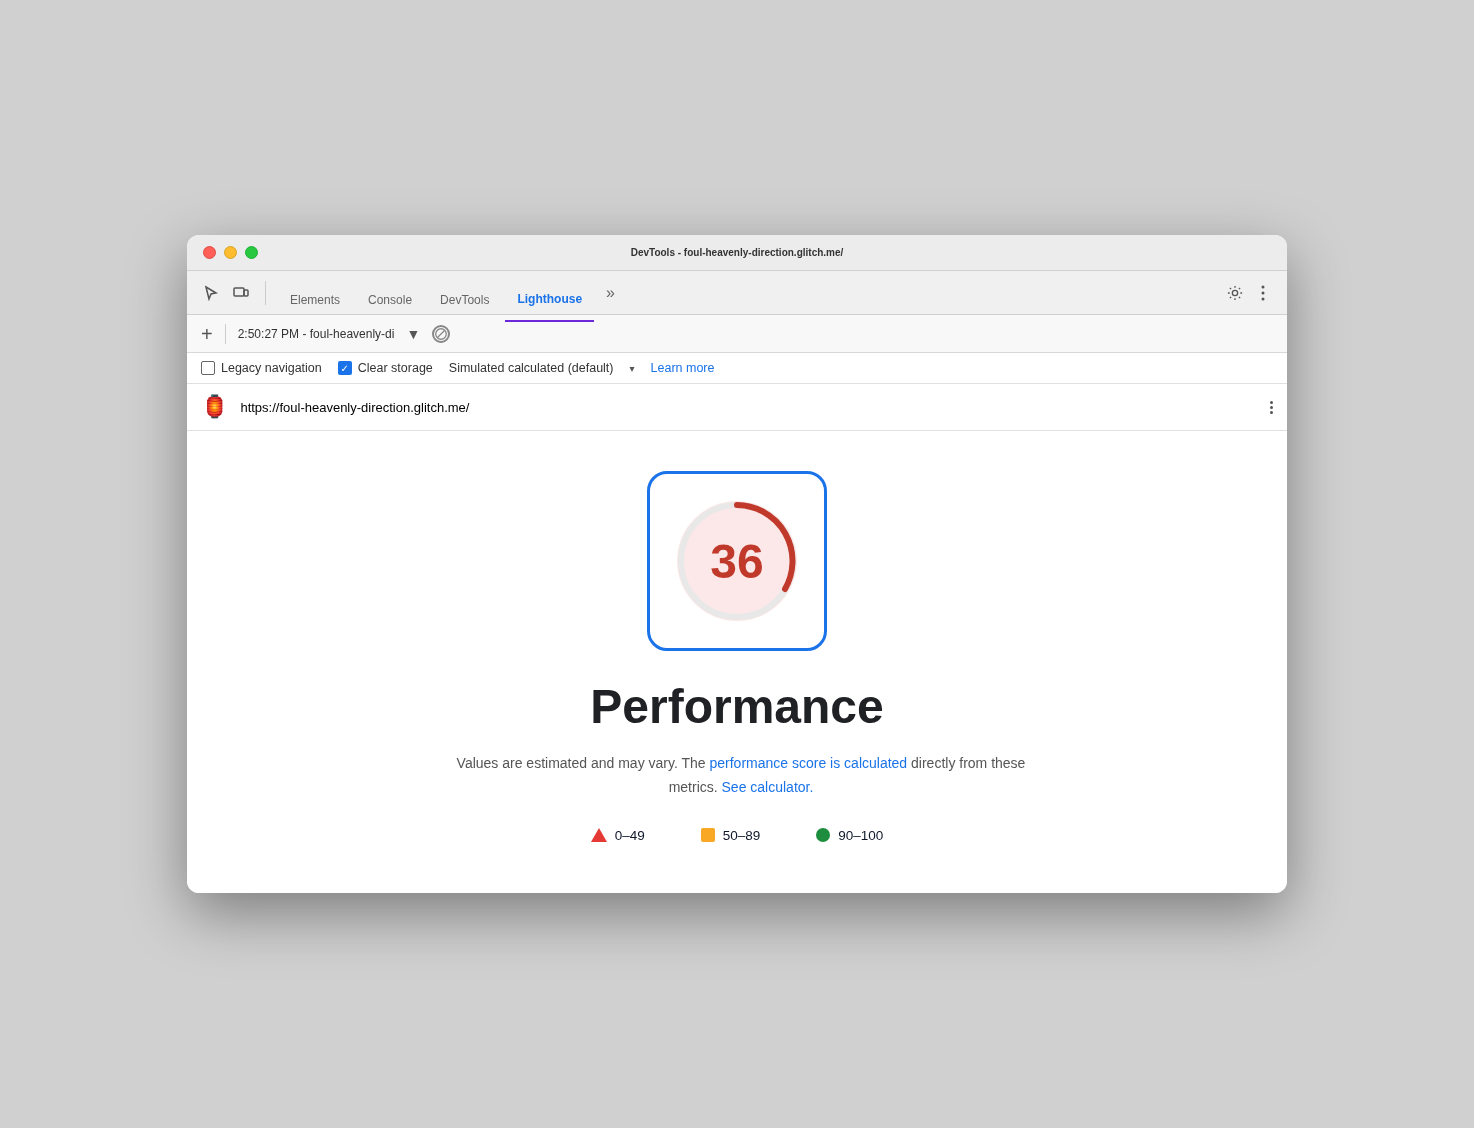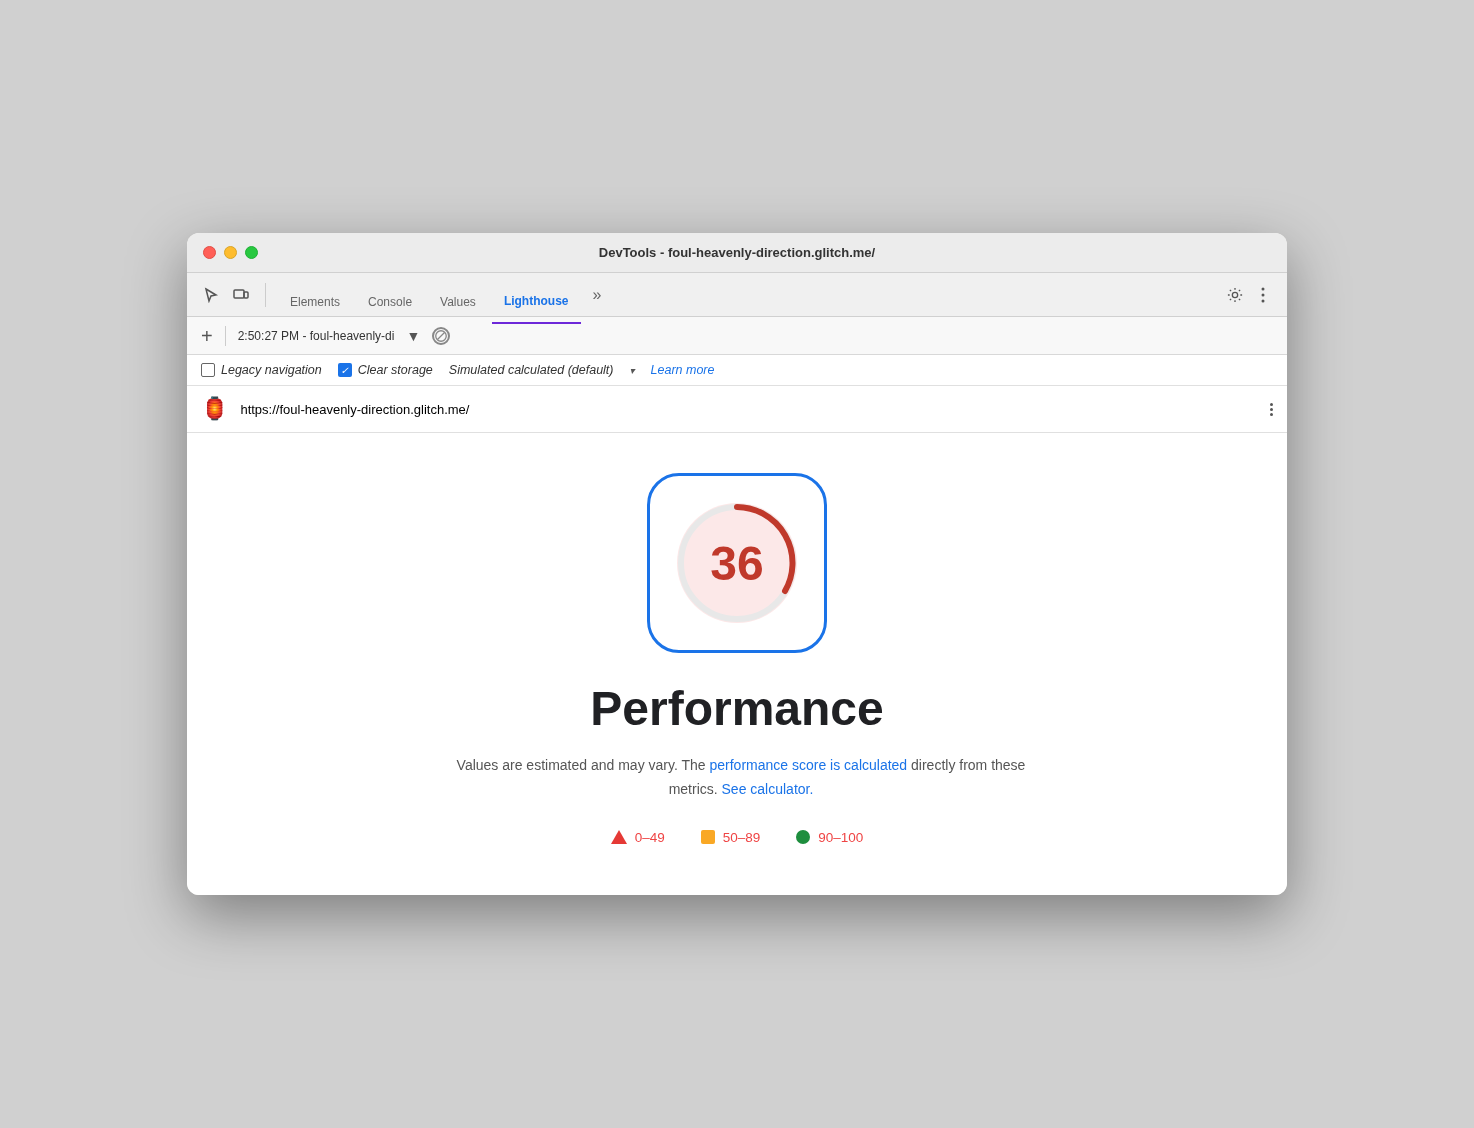--- a/index.html
+++ b/index.html
@@ -42,21 +42,21 @@
     .traffic-light {
       width: 13px;
       height: 13px;
       border-radius: 50%;
     }
     .traffic-light.red { background: #ff5f57; border: 1px solid #e04e45; }
     .traffic-light.yellow { background: #febc2e; border: 1px solid #d8a428; }
     .traffic-light.green { background: #28c840; border: 1px solid #1fb035; }
 
     .title-text {
-      font-size: 13px;
+      font-size: 10px;
       font-weight: 600;
       color: #333;
     }
 
     
     .tab-bar {
       background: #f0f0f0;
       border-bottom: 1px solid #d0d0d0;
       display: flex;
       align-items: center;
@@ -177,21 +177,20 @@
     
     .options-bar {
       background: #ffffff;
       border-bottom: 1px solid #e0e0e0;
       padding: 8px 14px;
       display: flex;
       align-items: center;
       gap: 16px;
       font-size: 12.5px;
       color: #333;
-      font-style: italic;
     }
 
     .checkbox-label {
       display: flex;
       align-items: center;
       gap: 6px;
       cursor: pointer;
     }
 
     .checkbox-unchecked {
@@ -277,21 +276,21 @@
       flex-direction: column;
       align-items: center;
       min-height: 380px;
     }
 
     
     .score-gauge {
       width: 180px;
       height: 180px;
       border: 3px solid #1a73e8;
-      border-radius: 32px;
+      border-radius: 20px;
       background: white;
       display: flex;
       align-items: center;
       justify-content: center;
       position: relative;
       margin-bottom: 28px;
     }
 
     .gauge-inner {
       position: relative;
@@ -344,23 +343,23 @@
 
     .perf-desc a {
       color: #1a73e8;
       text-decoration: none;
     }
 
     
     .legend {
       display: flex;
       align-items: center;
-      gap: 36px;
+      gap: 56px;
       font-size: 13.5px;
-      color: #ef4444;
+      color: #0f172a;
     }
 
     .legend-item {
       display: flex;
       align-items: center;
       gap: 8px;
     }
 
     .legend-icon-triangle {
       width: 0;
@@ -413,21 +412,21 @@
       </div>
     </div>
 
     <div class="tab">
       <span>Elements</span>
     </div>
     <div class="tab">
       <span>Console</span>
     </div>
     <div class="tab">
-      <span>Values</span>
+      <span>DevTools</span>
     </div>
     <div class="tab active">
       <span>Lighthouse</span>
     </div>
 
     <div class="tab-more">»</div>
 
     <div class="tab-spacer"></div>
 
     <div class="icon-btn tab-gear">

